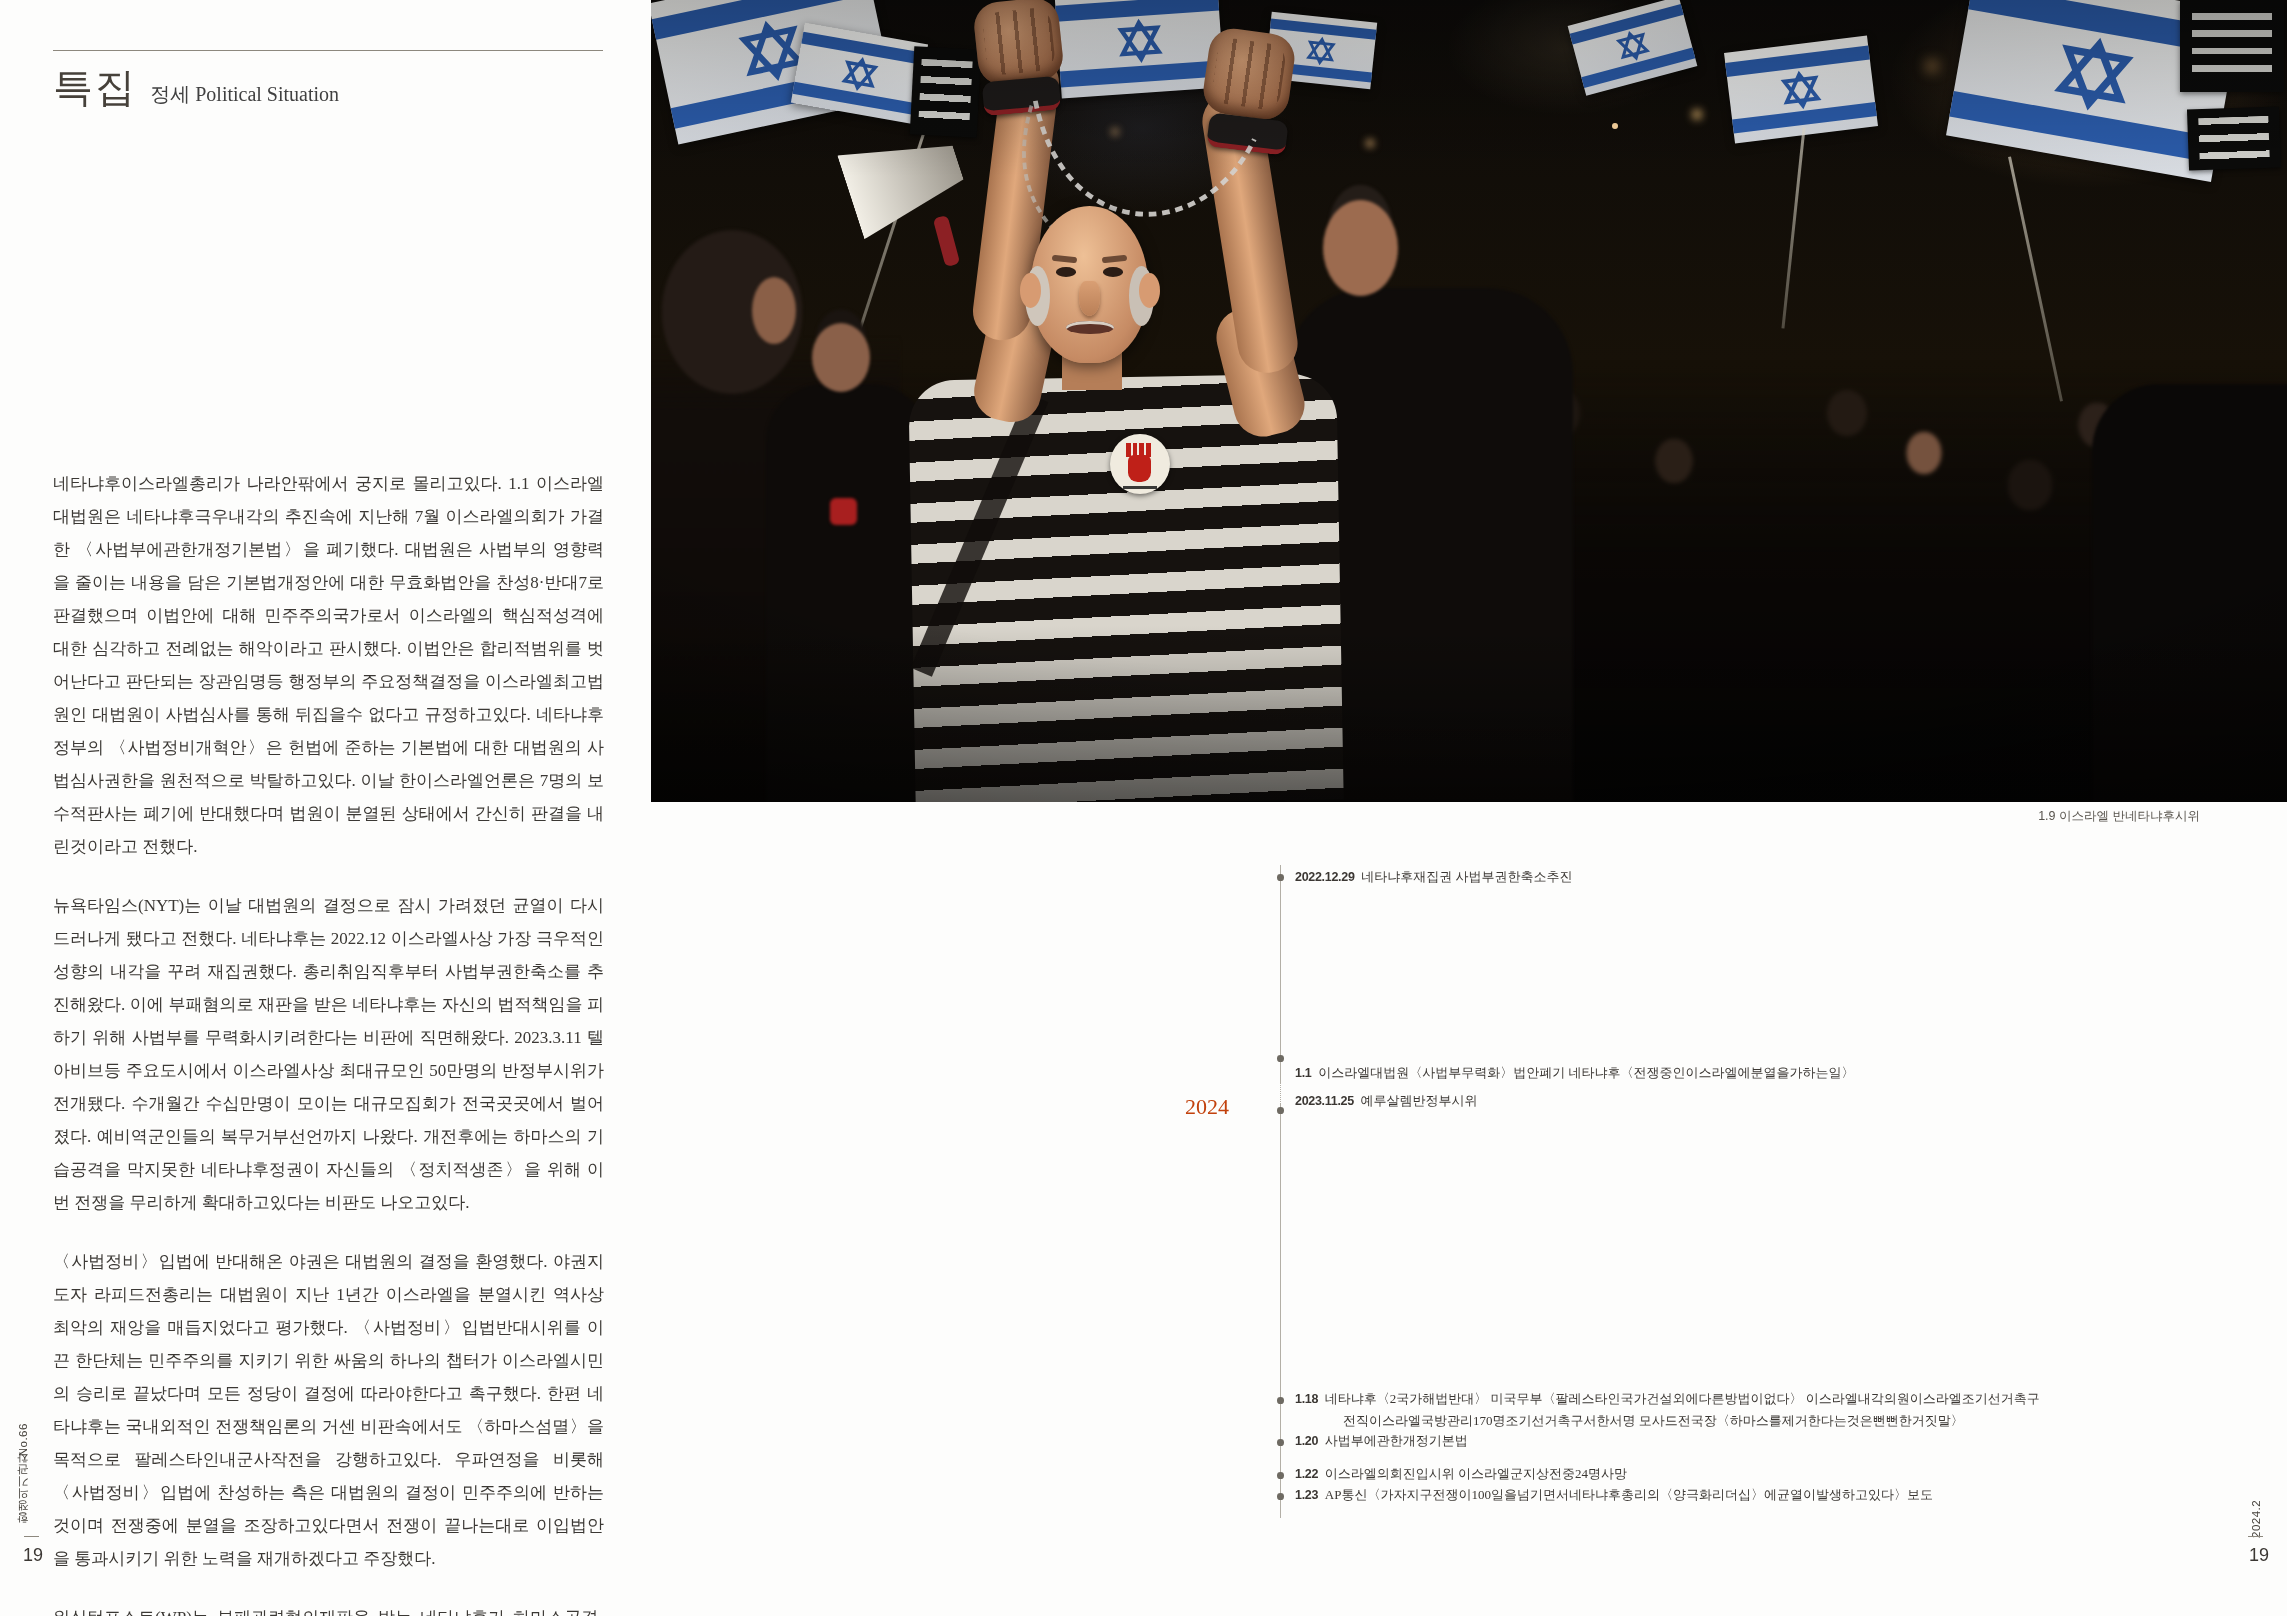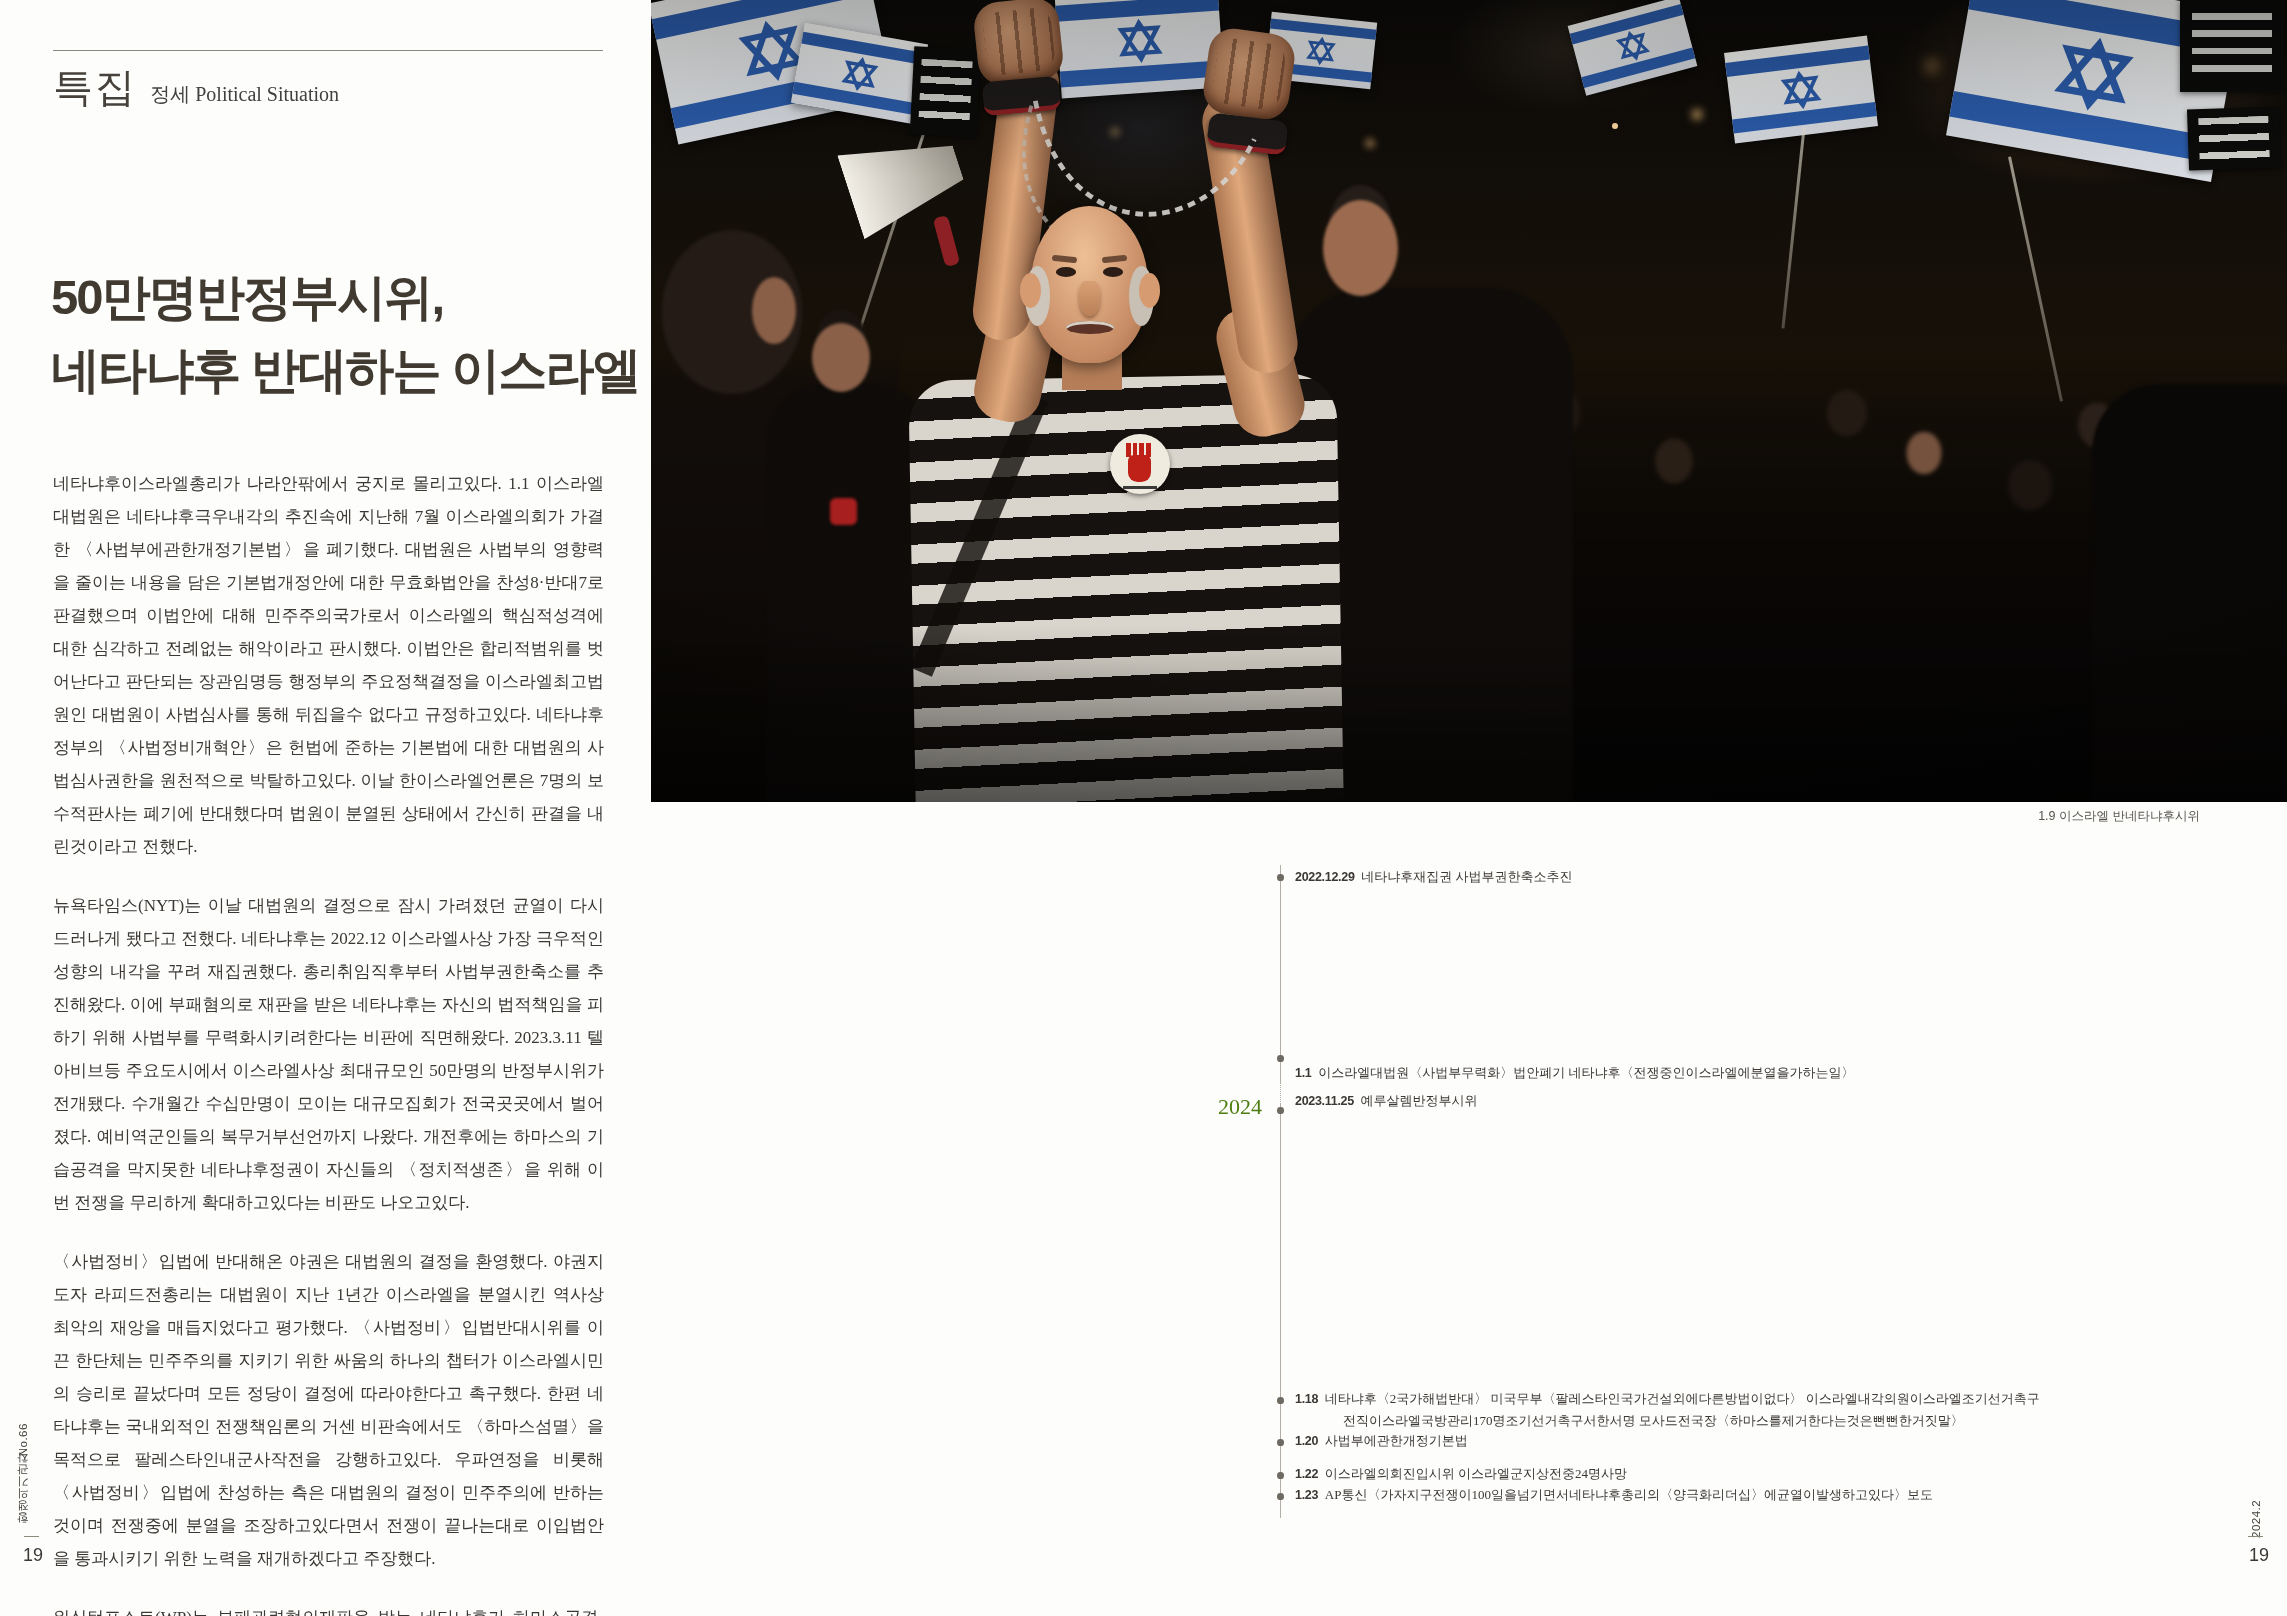--- a/index.html
+++ b/index.html
@@ -105,41 +105,37 @@
   .badge .bline{position:absolute;left:13.4px;right:13.4px;bottom:4.8px;height:2.9px;background:#3a3a38;}
   .ph-vignette{inset:0;background:
      radial-gradient(120% 100% at 50% 30%,transparent 55%,rgba(0,0,0,.55) 100%),
      linear-gradient(180deg,rgba(0,0,0,.28),transparent 22%,transparent 78%,rgba(0,0,0,.5));}
   
   .caption{position:absolute;left:1624px;top:808px;width:576px;text-align:right;
      font-family:"Liberation Sans",sans-serif;font-size:12.5px;color:#57534c;}
   .tl-line{position:absolute;left:1280px;width:0;border-left:1.9px solid #b3afa6;}
   .tl-line.dotted{border-left-style:dotted;}
   .tl-dot{position:absolute;left:1277px;width:6.7px;height:6.7px;border-radius:50%;background:#6e6a62;}
-  .tl-year{position:absolute;left:1166px;top:1094px;width:96px;text-align:right;
-     font-family:"Liberation Serif",serif;font-size:22px;color:#4d7c0f;}
+  .tl-year{position:absolute;left:1133px;top:1094px;width:96px;text-align:right;
+     font-family:"Liberation Serif",serif;font-size:22px;color:#c2410c;}
   .tl-entry{position:absolute;left:1295px;white-space:nowrap;font-size:13px;color:#3b3733;
      font-family:"Liberation Serif",serif;}
   .tl-entry b{font-family:Liberation Sans, sans-serif;font-weight:bold;font-size:12.5px;letter-spacing:-0.3px;
      margin-right:6.7px;}
   .tl-cont{left:1343px;}
 </style>
 </head>
 <body>
 
 <div class="spread">
 
   <div class="kicker-rule"></div>
   <div class="kicker">
     <span class="kicker-main">특집</span><span class="kicker-sub">정세 Political Situation</span>
   </div>
-  <h1 class="headline">
-    <span>50만명반정부시위,</span><br>
-    <span>네타냐후 반대하는 이스라엘</span>
-  </h1>
   <div class="body-col">
     <p>네타냐후이스라엘총리가 나라안팎에서 궁지로 몰리고있다. 1.1 이스라엘대법원은 네타냐후극우내각의 추진속에 지난해 7월 이스라엘의회가 가결한 〈사법부에관한개정기본법〉을 폐기했다. 대법원은 사법부의 영향력을 줄이는 내용을 담은 기본법개정안에 대한 무효화법안을 찬성8·반대7로 판결했으며 이법안에 대해 민주주의국가로서 이스라엘의 핵심적성격에 대한 심각하고 전례없는 해악이라고 판시했다. 이법안은 합리적범위를 벗어난다고 판단되는 장관임명등 행정부의 주요정책결정을 이스라엘최고법원인 대법원이 사법심사를 통해 뒤집을수 없다고 규정하고있다. 네타냐후정부의 〈사법정비개혁안〉은 헌법에 준하는 기본법에 대한 대법원의 사법심사권한을 원천적으로 박탈하고있다. 이날 한이스라엘언론은 7명의 보수적판사는 폐기에 반대했다며 법원이 분열된 상태에서 간신히 판결을 내린것이라고 전했다.</p>
     <p>뉴욕타임스(NYT)는 이날 대법원의 결정으로 잠시 가려졌던 균열이 다시 드러나게 됐다고 전했다. 네타냐후는 2022.12 이스라엘사상 가장 극우적인 성향의 내각을 꾸려 재집권했다. 총리취임직후부터 사법부권한축소를 추진해왔다. 이에 부패혐의로 재판을 받은 네타냐후는 자신의 법적책임을 피하기 위해 사법부를 무력화시키려한다는 비판에 직면해왔다. 2023.3.11 텔아비브등 주요도시에서 이스라엘사상 최대규모인 50만명의 반정부시위가 전개됐다. 수개월간 수십만명이 모이는 대규모집회가 전국곳곳에서 벌어졌다. 예비역군인들의 복무거부선언까지 나왔다. 개전후에는 하마스의 기습공격을 막지못한 네타냐후정권이 자신들의 〈정치적생존〉을 위해 이번 전쟁을 무리하게 확대하고있다는 비판도 나오고있다.</p>
     <p>〈사법정비〉입법에 반대해온 야권은 대법원의 결정을 환영했다. 야권지도자 라피드전총리는 대법원이 지난 1년간 이스라엘을 분열시킨 역사상 최악의 재앙을 매듭지었다고 평가했다. 〈사법정비〉입법반대시위를 이끈 한단체는 민주주의를 지키기 위한 싸움의 하나의 챕터가 이스라엘시민의 승리로 끝났다며 모든 정당이 결정에 따라야한다고 촉구했다. 한편 네타냐후는 국내외적인 전쟁책임론의 거센 비판속에서도 〈하마스섬멸〉을 목적으로 팔레스타인내군사작전을 강행하고있다. 우파연정을 비롯해 〈사법정비〉입법에 찬성하는 측은 대법원의 결정이 민주주의에 반하는것이며 전쟁중에 분열을 조장하고있다면서 전쟁이 끝나는대로 이입법안을 통과시키기 위한 노력을 재개하겠다고 주장했다.</p>
     <p>워싱턴포스트(WP)는 부패관련혐의재판을 받는 네타냐후가 하마스공격·인질문제와 관련해 사임요구에 직면한 민감한 시점에 대법원결정이 나왔다고 짚었다. 1.20 텔아비브에서 수천명규모의 전쟁중단·네타냐후퇴진·조기총선촉구시위가 전개됐다. 개전후 최대규모반정부시위다. 인질가족들은 네타냐후총리관저앞에 진을 치고 석방협상을 요구했다. 이틀뒤 이스라엘의회의장에 진입해 시위를 이어갔다. 한이스라엘군유족은 죽은 군인의 묘비에 〈실패한정부에의해납치되고버려지고희생됐다〉고 새겼다. 1.18 네타냐후전시내각의원은 자국민보호실패로 네타냐후책임론을 제기하며 조기선거를 요구했다. 전직이스라엘국방관리170명은 조기선거촉구서한에 서명했다.</p>
   </div>
   <div class="vlabel vlabel-left">항쟁의기관차 No.66</div>
   <div class="folio-rule folio-rule-left"></div>
   <div class="folio folio-left">19</div>
 

